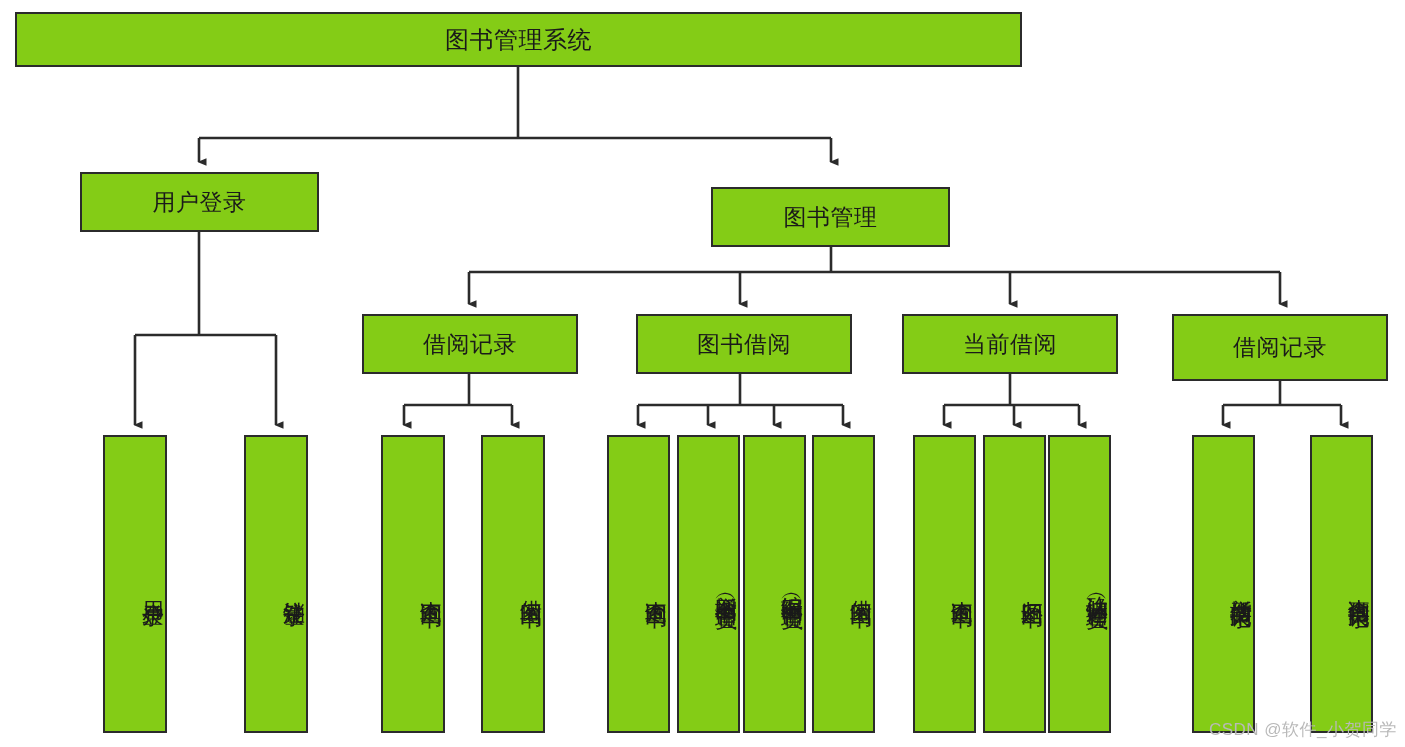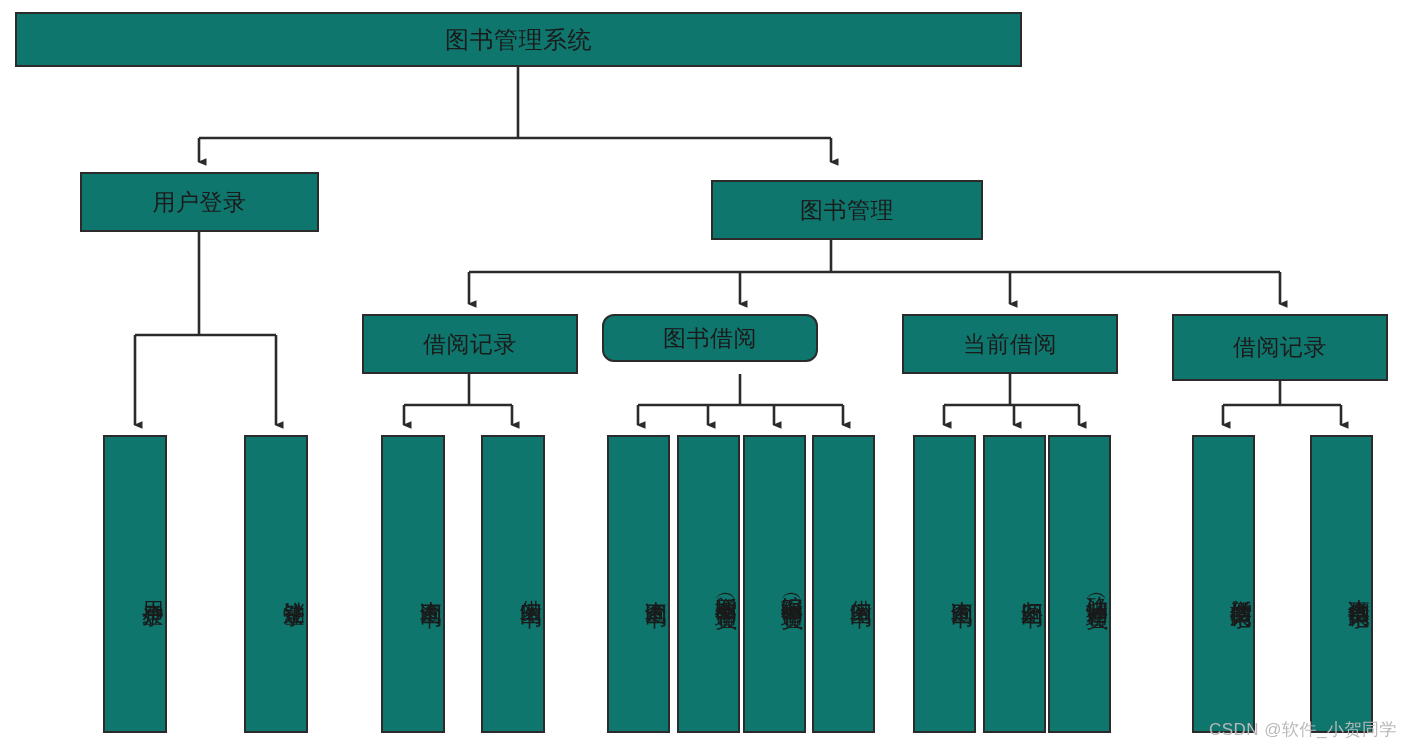--- a/index.html
+++ b/index.html
@@ -22,21 +22,21 @@
     position: absolute;
     left: 0;
     top: 0;
     width: 1405px;
     height: 747px;
     pointer-events: none;
   }
   .node {
     position: absolute;
     box-sizing: border-box;
-    background: #0f766e;
+    background: #84cc16;
     border: 2.5px solid #2b2b2b;
     display: flex;
     align-items: center;
     justify-content: center;
     color: #1a1a1a;
     z-index: 2;
   }
   .node.horiz {
     font-size: 23px;
     letter-spacing: 0.5px;
@@ -129,28 +129,28 @@
     </g>
   </svg>
 
   <div class="node horiz root" style="left:15px; top:12px; width:1007px; height:55px;">
     <span>图书管理系统</span>
   </div>
 
   <div class="node horiz" style="left:80px; top:172px; width:239px; height:60px;">
     <span>用户登录</span>
   </div>
-  <div class="node horiz" style="left:711px; top:180px; width:272px; height:60px;">
+  <div class="node horiz" style="left:711px; top:187px; width:239px; height:60px;">
     <span>图书管理</span>
   </div>
 
   <div class="node horiz" style="left:362px; top:314px; width:216px; height:60px;">
     <span>借阅记录</span>
   </div>
-  <div class="node horiz" style="left:602px; top:314px; width:216px; height:48px;border-radius:12px;">
+  <div class="node horiz" style="left:636px; top:314px; width:216px; height:60px;">
     <span>图书借阅</span>
   </div>
   <div class="node horiz" style="left:902px; top:314px; width:216px; height:60px;">
     <span>当前借阅</span>
   </div>
   <div class="node horiz" style="left:1172px; top:314px; width:216px; height:67px;">
     <span>借阅记录</span>
   </div>
 
   <div class="node vert" style="left:103px; top:435px; width:64px; height:298px;">

